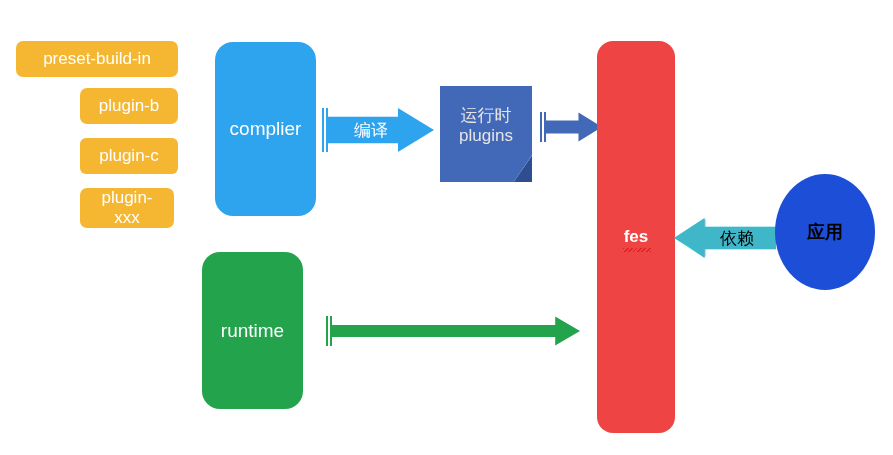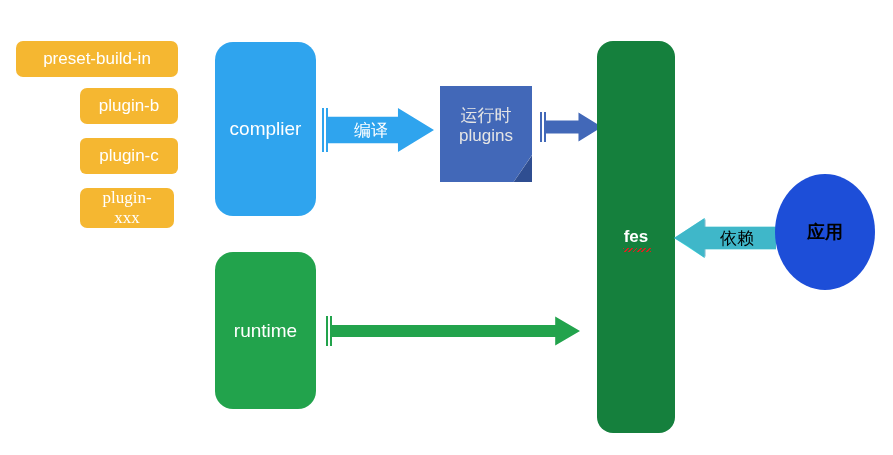--- a/index.html
+++ b/index.html
@@ -44,21 +44,21 @@
   .rounded-box {
     border-radius: 18px;
     font-size: 19px;
     font-weight: 500;
   }
   .rounded-box.lightblue { background: #2FA4EE; }
   .rounded-box.green     { background: #22A34C; }
 
   
   .pillar {
-    background: #15803d;
+    background: #ef4444;
     border-radius: 16px;
     font-size: 17px;
     font-weight: 700;
   }
   .fes-word {
     position: relative;
     display: inline-block;
     color: #ffffff;
     font-weight: 700;
     font-size: 17px;
@@ -143,24 +143,24 @@
     height: 100%;
     position: absolute;
     inset: 0;
   }
 
   
   #chip-preset   { left: 16px;  top: 41px;  width: 162px; height: 36px; }
   #chip-b        { left: 80px;  top: 88px;  width: 98px;  height: 36px; }
   #chip-c        { left: 80px;  top: 138px; width: 98px;  height: 36px; border-radius: 6px; }
   #chip-xxx      { left: 80px;  top: 188px; width: 94px;  height: 40px;
-                   flex-direction: column; font-size: 17px; font-family: Liberation Serif, serif; }
+                   flex-direction: column; font-size: 17px; }
 
   #box-complier  { left: 215px; top: 42px;  width: 101px; height: 174px; }
-  #box-runtime   { left: 215px; top: 252px; width: 101px; height: 157px; text-align: center; }
+  #box-runtime   { left: 202px; top: 252px; width: 101px; height: 157px; text-align: center; }
 
   #note-plugins  { position: absolute; left: 440px; top: 86px; width: 92px; height: 96px;
                    display: flex; align-items: center; justify-content: center; }
 
   #pillar-fes    { left: 597px; top: 41px;  width: 78px;  height: 392px; }
 
   #ellipse-app   { left: 775px; top: 174px; width: 100px; height: 116px; }
 
   
   #arrow-compile { left: 322px; top: 108px; width: 112px; height: 44px; }

